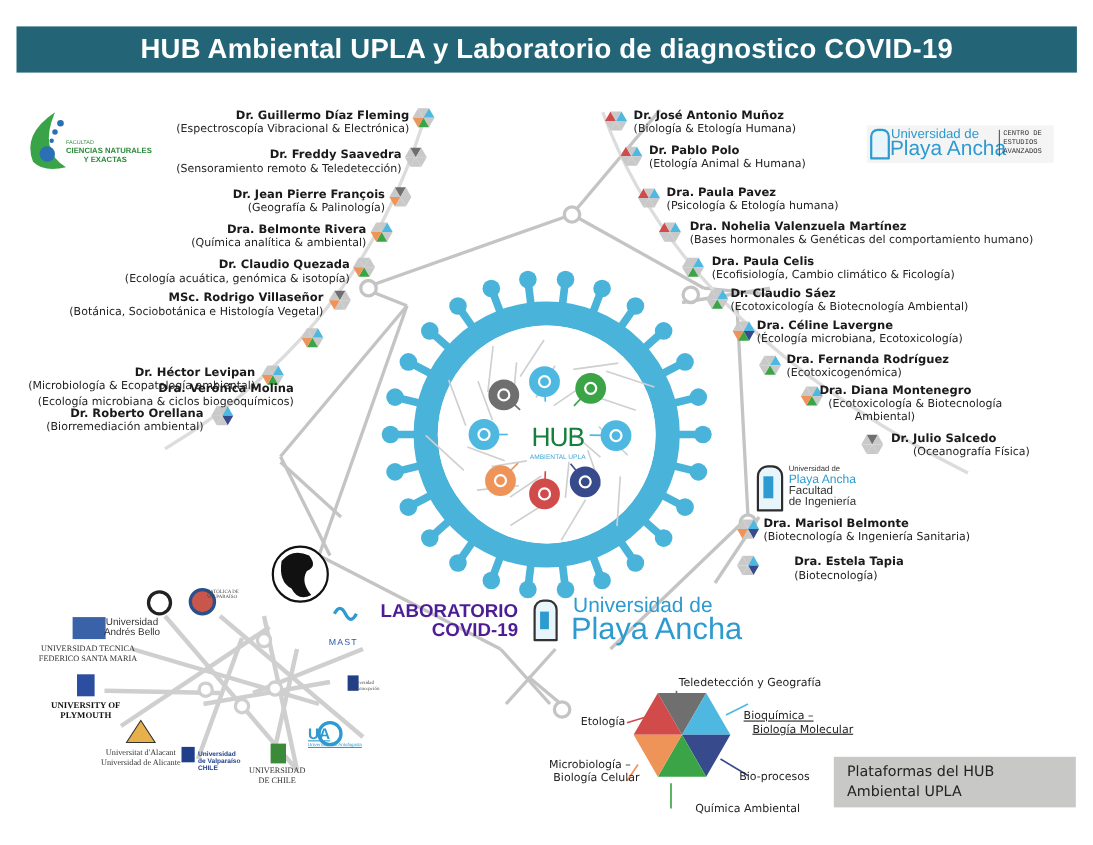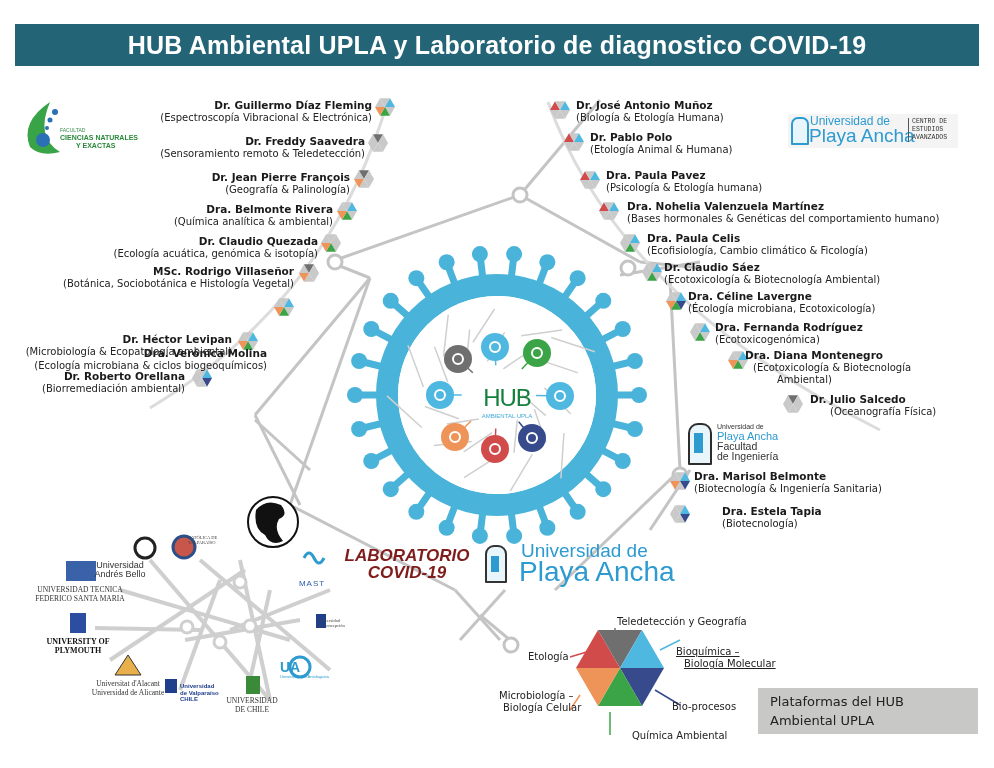--- a/index.html
+++ b/index.html
@@ -10,22 +10,22 @@
             background:#236577; display:flex; align-items:center; justify-content:center; }
   .banner-title { color:#ffffff; font-family:"Liberation Sans", sans-serif; font-weight:bold;
                   font-size:25px; letter-spacing:0.2px; }
   .abs { position:absolute; }
   .res { position:absolute; font-size:10px; line-height:12.5px; white-space:nowrap; }
   .res .nm { font-weight:bold; font-size:10.5px; }
   .res .ar { color:#222; }
   .res.right { text-align:right; }
   .legend-box { position:absolute; left:758px; top:688px; width:220px; height:46px;
                 background:#c8c8c6; font-size:13px; line-height:19px; padding:4px 0 0 12px; box-sizing:border-box; color:#222; }
-  .lab-title { position:absolute; left:343px; top:547px; text-align:center; font-family:"Liberation Sans", sans-serif;
-               font-weight:bold; font-size:17px; line-height:17px; color:#7f1d1d; width:128px;font-style:italic; }
+  .lab-title { position:absolute; left:343px; top:547px; text-align:right; font-family:"Liberation Sans", sans-serif;
+               font-weight:bold; font-size:17px; line-height:17px; color:#4c1d95; width:128px; }
   .upla-small { font-family:"Liberation Sans", sans-serif; color:#2d9ad0; }
   .logo-fac { position:absolute; left:60px; top:126px; font-family:"Liberation Sans", sans-serif; font-size:7px; color:#2a8a3a; line-height:8px; font-weight:bold; }
   .uni-label { position:absolute; font-family:"Liberation Serif", serif; font-size:7.5px; line-height:8.5px; text-align:center; color:#333; white-space:nowrap; }
   .plat-label { position:absolute; font-size:10px; line-height:12px; white-space:nowrap; color:#222; }
 </style>
 </head>
 <body>
 
 <div id="canvas">
 
@@ -565,21 +565,21 @@
       </div>
       <div class="uni-label" style="left:138px;top:683px;width:120px;font-family:'Liberation Sans',sans-serif;font-size:6px;line-height:6.5px;font-weight:bold;color:#1f3f8a;text-align:left;left:180px;">
         <div>Universidad</div>
         <div>de Valparaíso</div>
         <div>CHILE</div>
       </div>
       <div class="uni-label" style="left:192px;top:697px;width:120px;">
         <div>UNIVERSIDAD</div>
         <div>DE CHILE</div>
       </div>
-      <div class="uni-label" style="left:244px;top:660px;width:120px;font-family:'Liberation Sans',sans-serif;font-size:14px;line-height:14px;font-weight:bold;color:#2d9ad0;text-align:left;left:280px;">
+      <div class="uni-label" style="left:244px;top:660px;width:120px;font-family:'Liberation Sans',sans-serif;font-size:14px;line-height:14px;font-weight:bold;color:#2d9ad0;text-align:left;left:280px;text-decoration:underline;">
         <div>UA</div>
         <div style="font-size:4px;line-height:5px;font-weight:normal">Universidad de Antofagasta</div>
       </div>
     </div>
 
   <div id="plat-labels">
       <div class="plat-label" style="left:617px;top:616px;">
         <div>Teledetección y Geografía</div>
       </div>
       <div class="plat-label" style="left:676px;top:646px;text-decoration:underline;">

